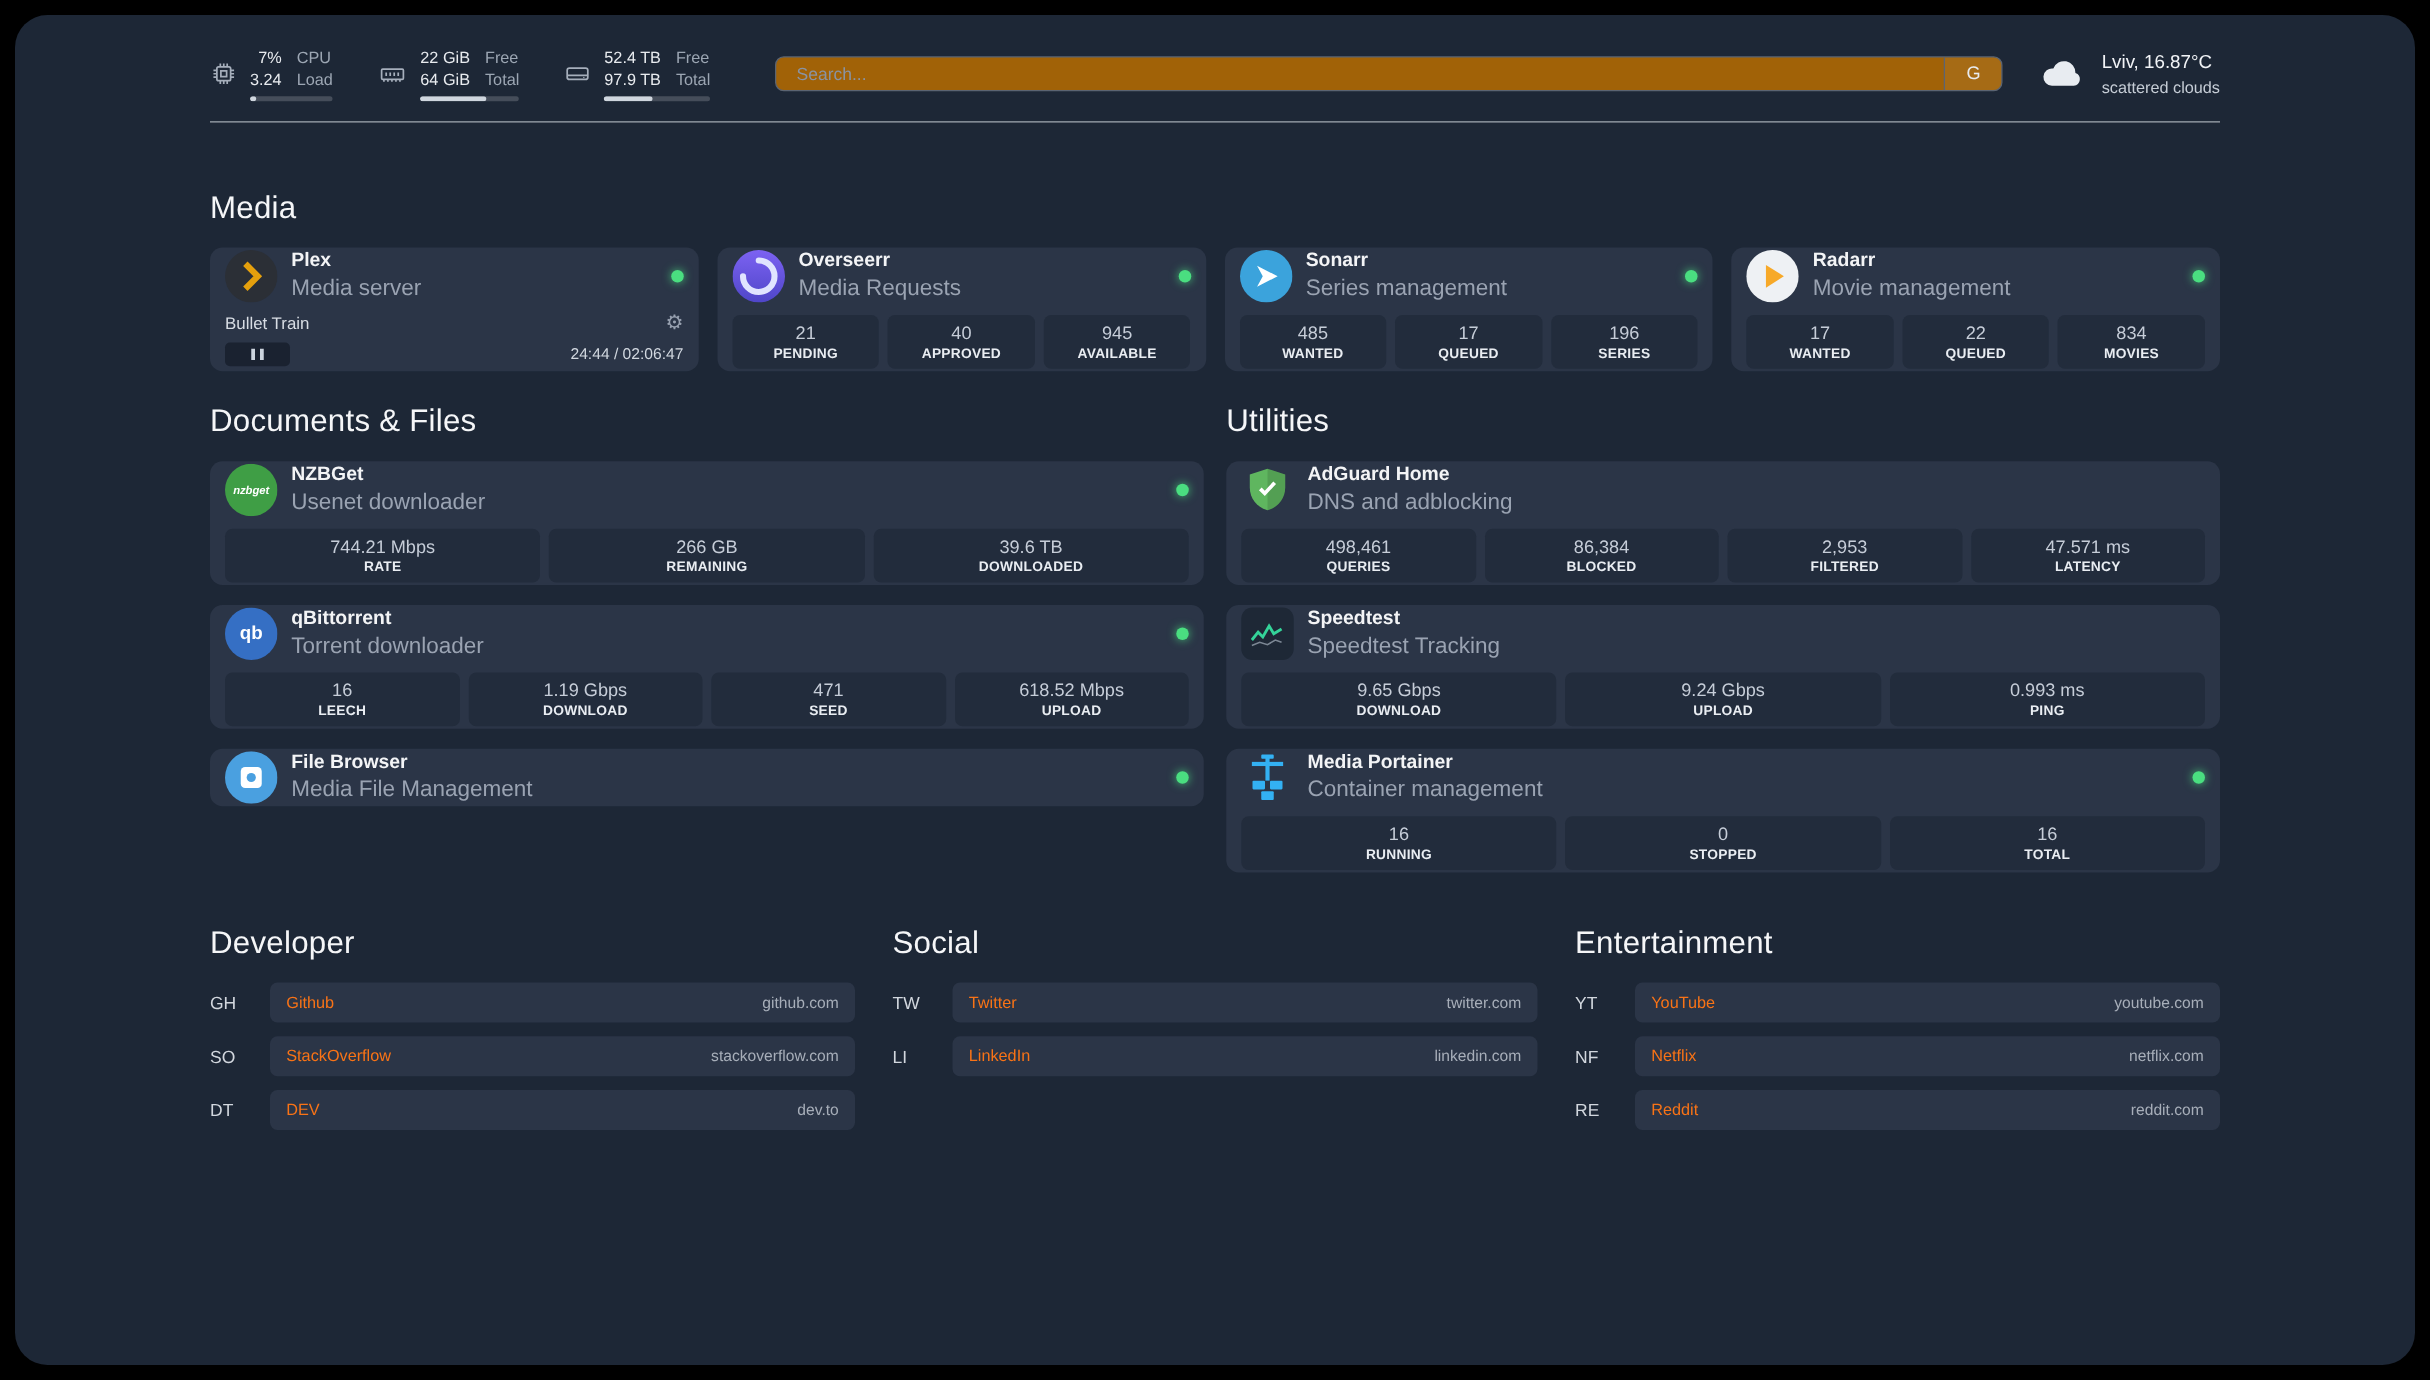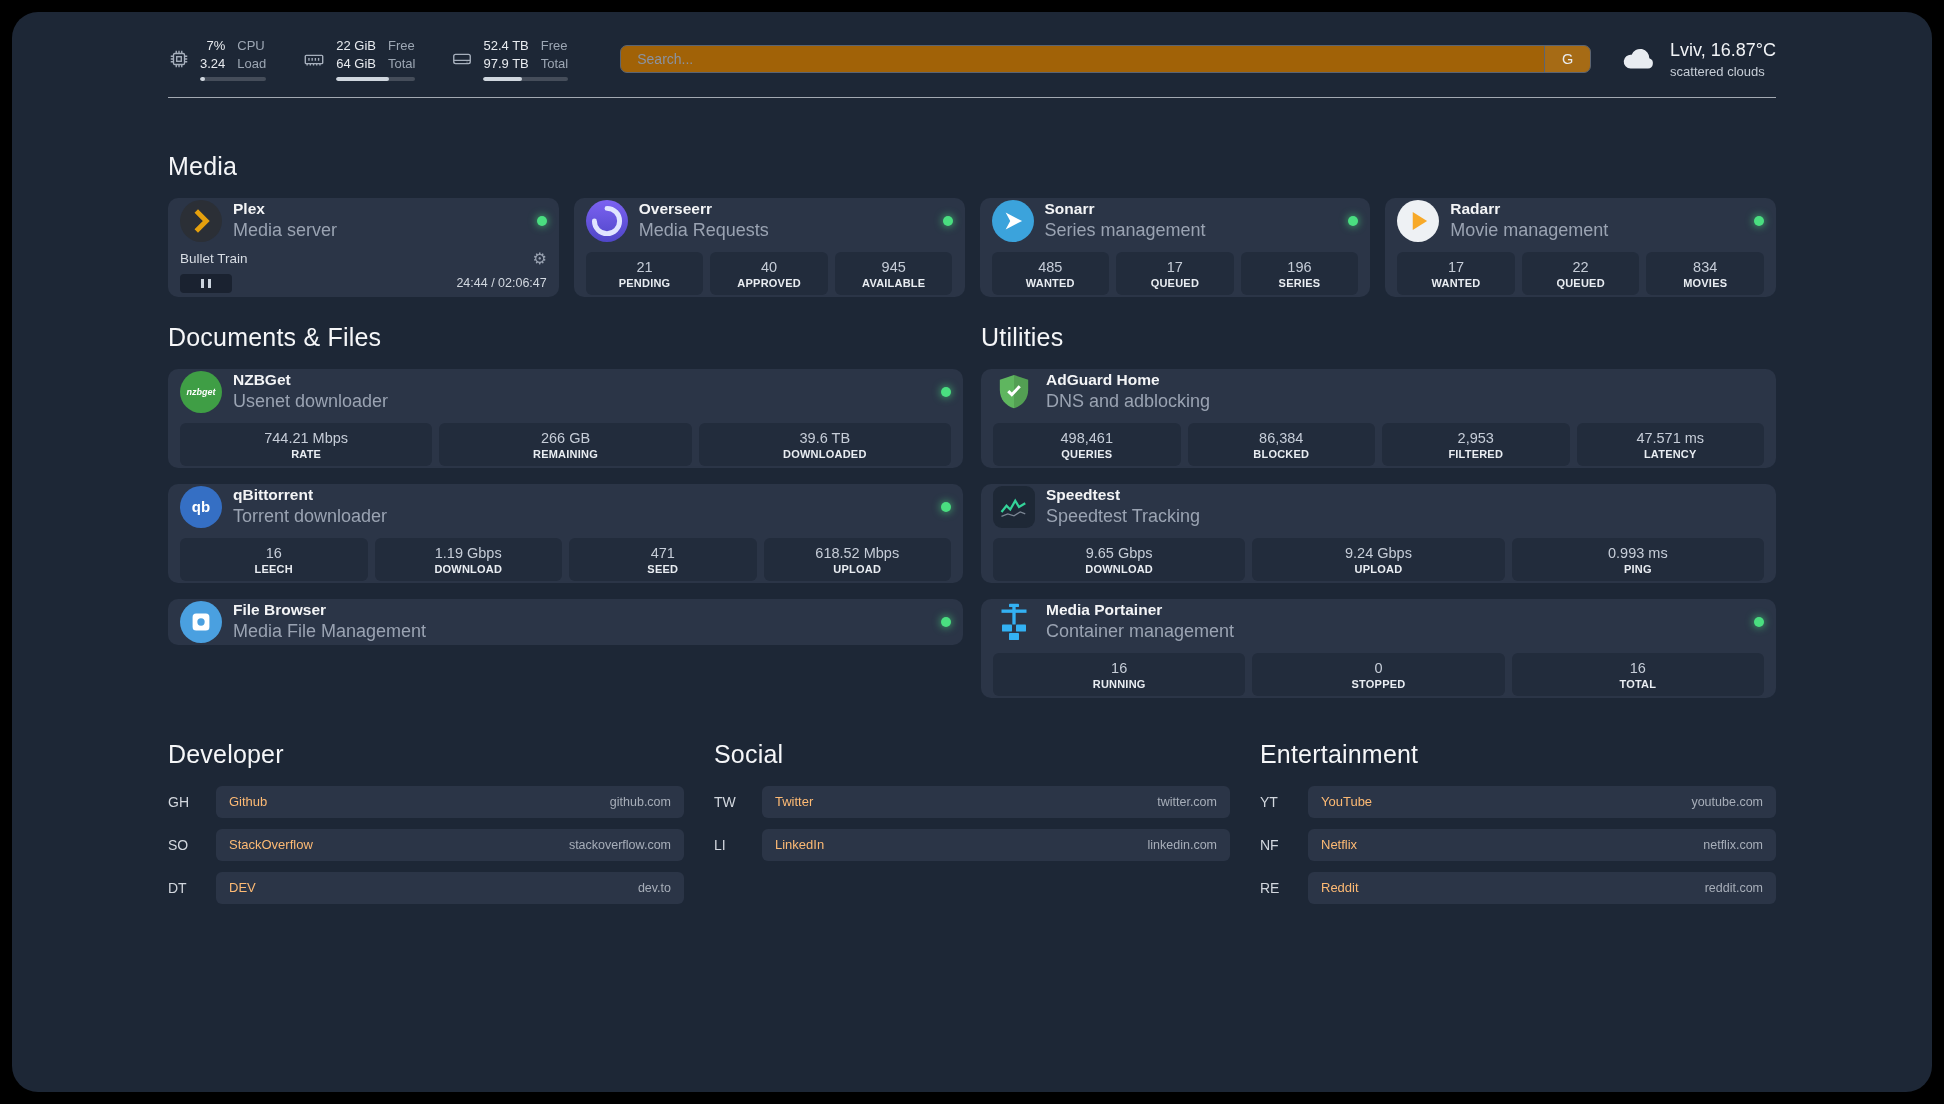--- a/index.html
+++ b/index.html
@@ -44,21 +44,21 @@
     font-family: "Liberation Sans", "DejaVu Sans", sans-serif;
   }
   .search-input::placeholder { color: #8a93a2; }
   .g-btn {
     width: 46px; display: flex; align-items: center; justify-content: center;
     border-left: 1px solid #5b6472; background: rgba(255,255,255,.06);
     color: #e8ebef; font-size: 14.5px; cursor: pointer;
   }
   .weather { display: flex; align-items: center; gap: 13px; }
   .weather-text { line-height: 1.35; }
-  .w-loc { font-size: 18px; color: #f1f3f6; }
+  .w-loc { font-size: 15px; color: #f1f3f6; }
   .w-cond { font-size: 13px; color: #c6cdd6; }
 
   .topdivider { margin-top: 16px; border-bottom: 1px solid rgba(235,240,246,.65); }
 
   
   .section-title { font-size: 25px; font-weight: 500; color: #f5f6f8; letter-spacing: .2px; }
   .media-title { margin: 54px 0 17px; }
 
   .media-grid { display: grid; grid-template-columns: repeat(4, 1fr); gap: 15px; }
 
@@ -106,21 +106,21 @@
   
   .bookmarks { display: grid; grid-template-columns: 1fr 1fr 1fr; gap: 30px; margin-top: 42px; }
   .bm-col .section-title { margin-bottom: 17px; }
   .bm-row { display: flex; align-items: center; gap: 14px; margin-bottom: 11px; }
   .bm-abbr { flex: 0 0 34px; font-size: 14px; color: #d2d7de; }
   .bm-pill {
     flex: 1; height: 32px; background: #2b3547; border-radius: 6px;
     display: flex; align-items: center; justify-content: space-between;
     padding: 0 13px; cursor: pointer;
   }
-  .bm-name { font-size: 13px; color: #fdba74; }
+  .bm-name { font-size: 13px; color: #f97316; }
   .bm-domain { font-size: 12.5px; color: #a7aeb9; }
 </style>
 </head>
 <body>
 
 <div class="page">
 
   <div class="topbar">
     <div class="resources">
 

